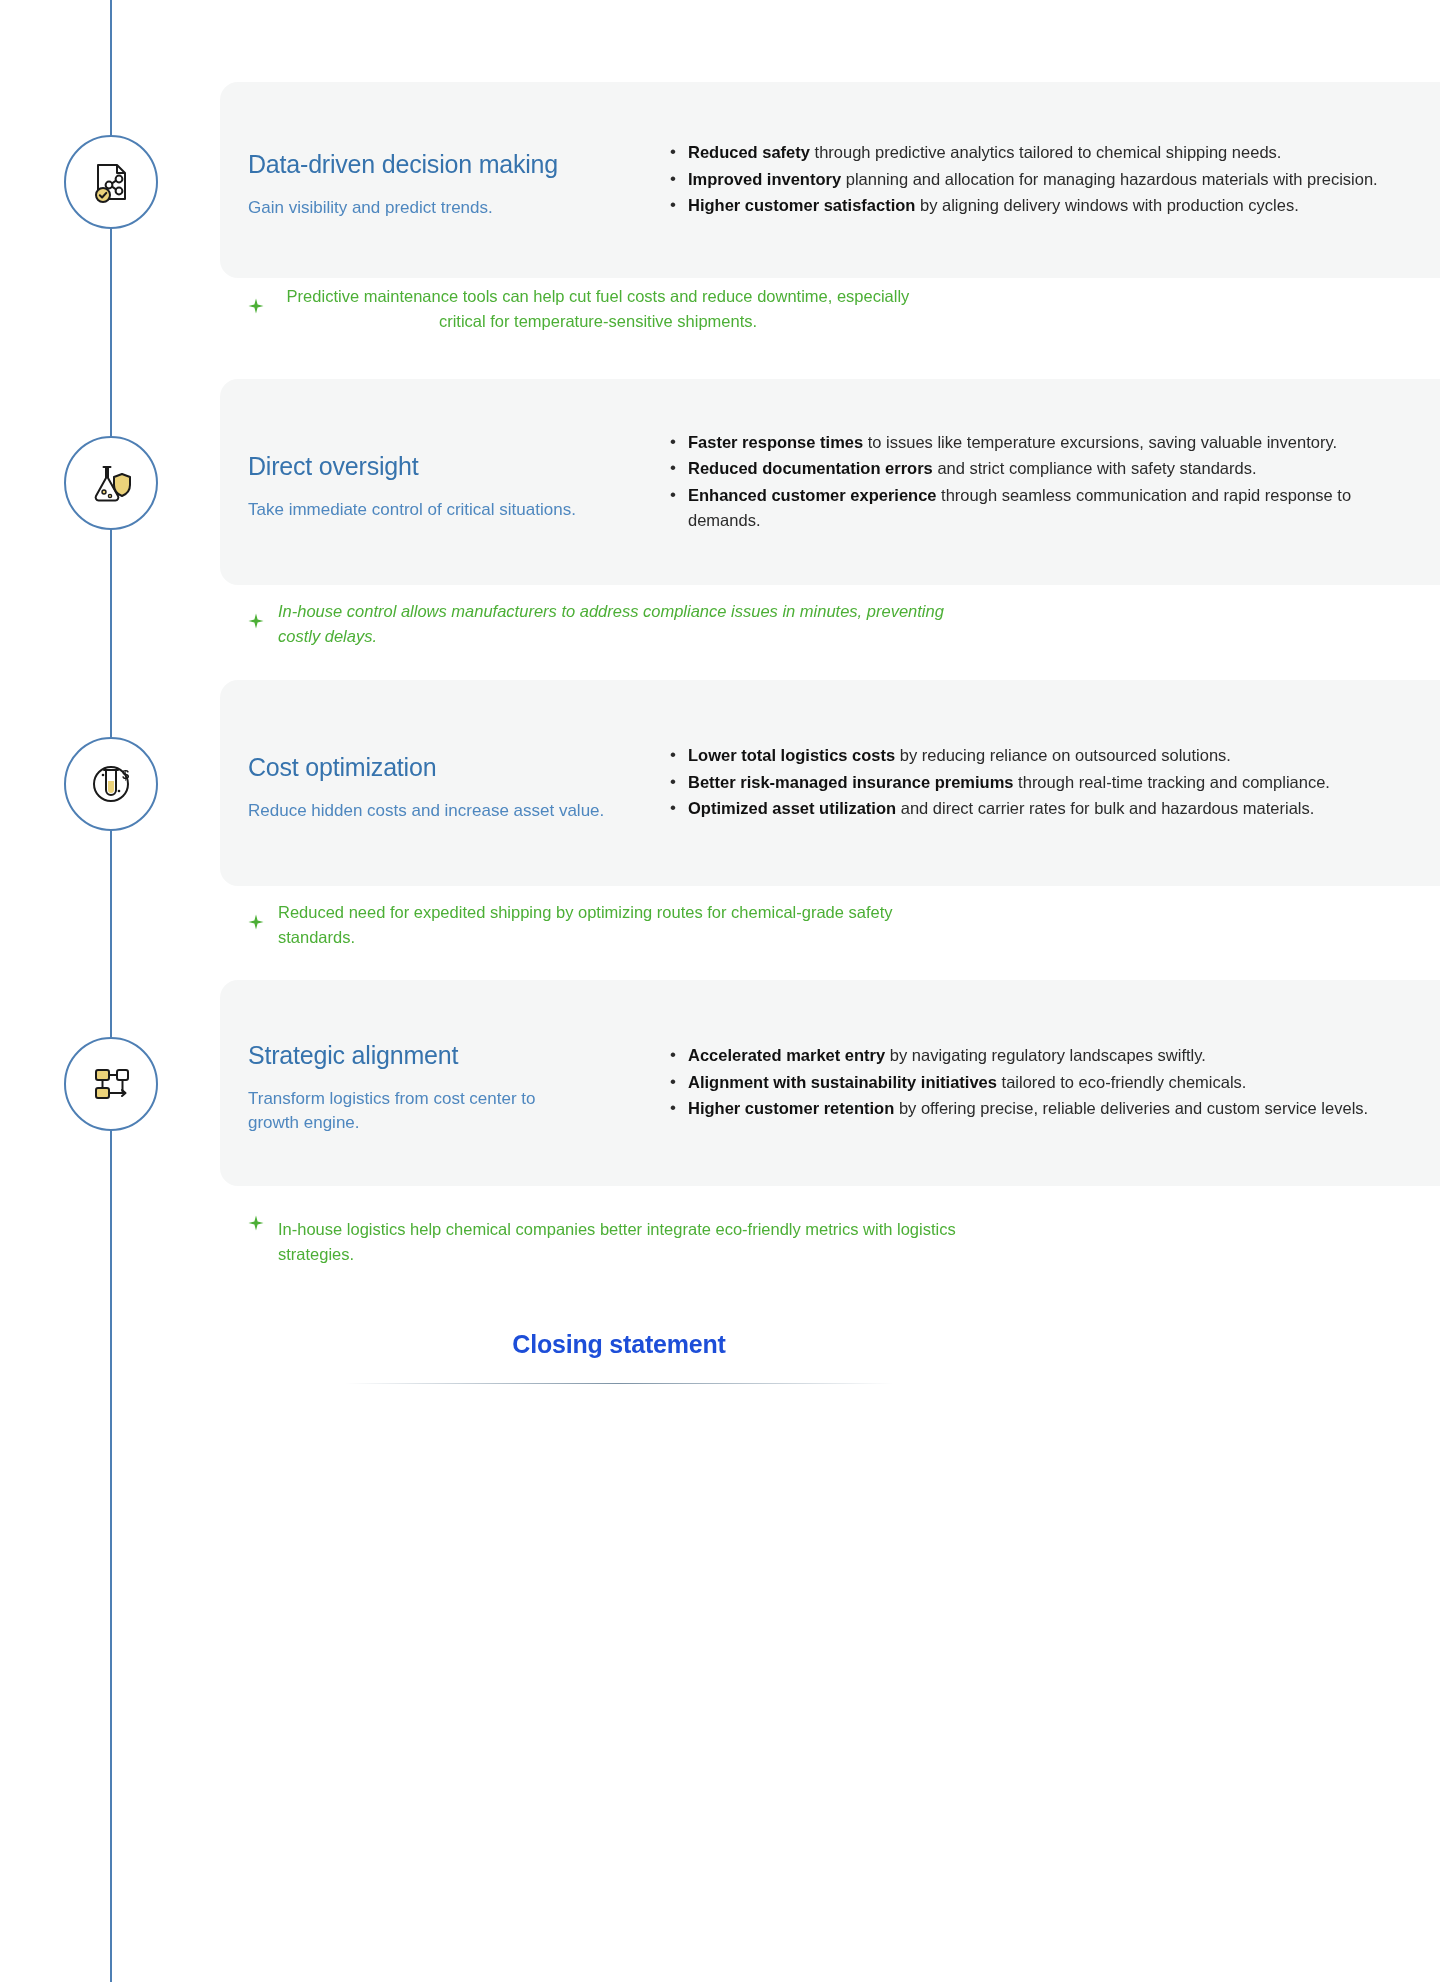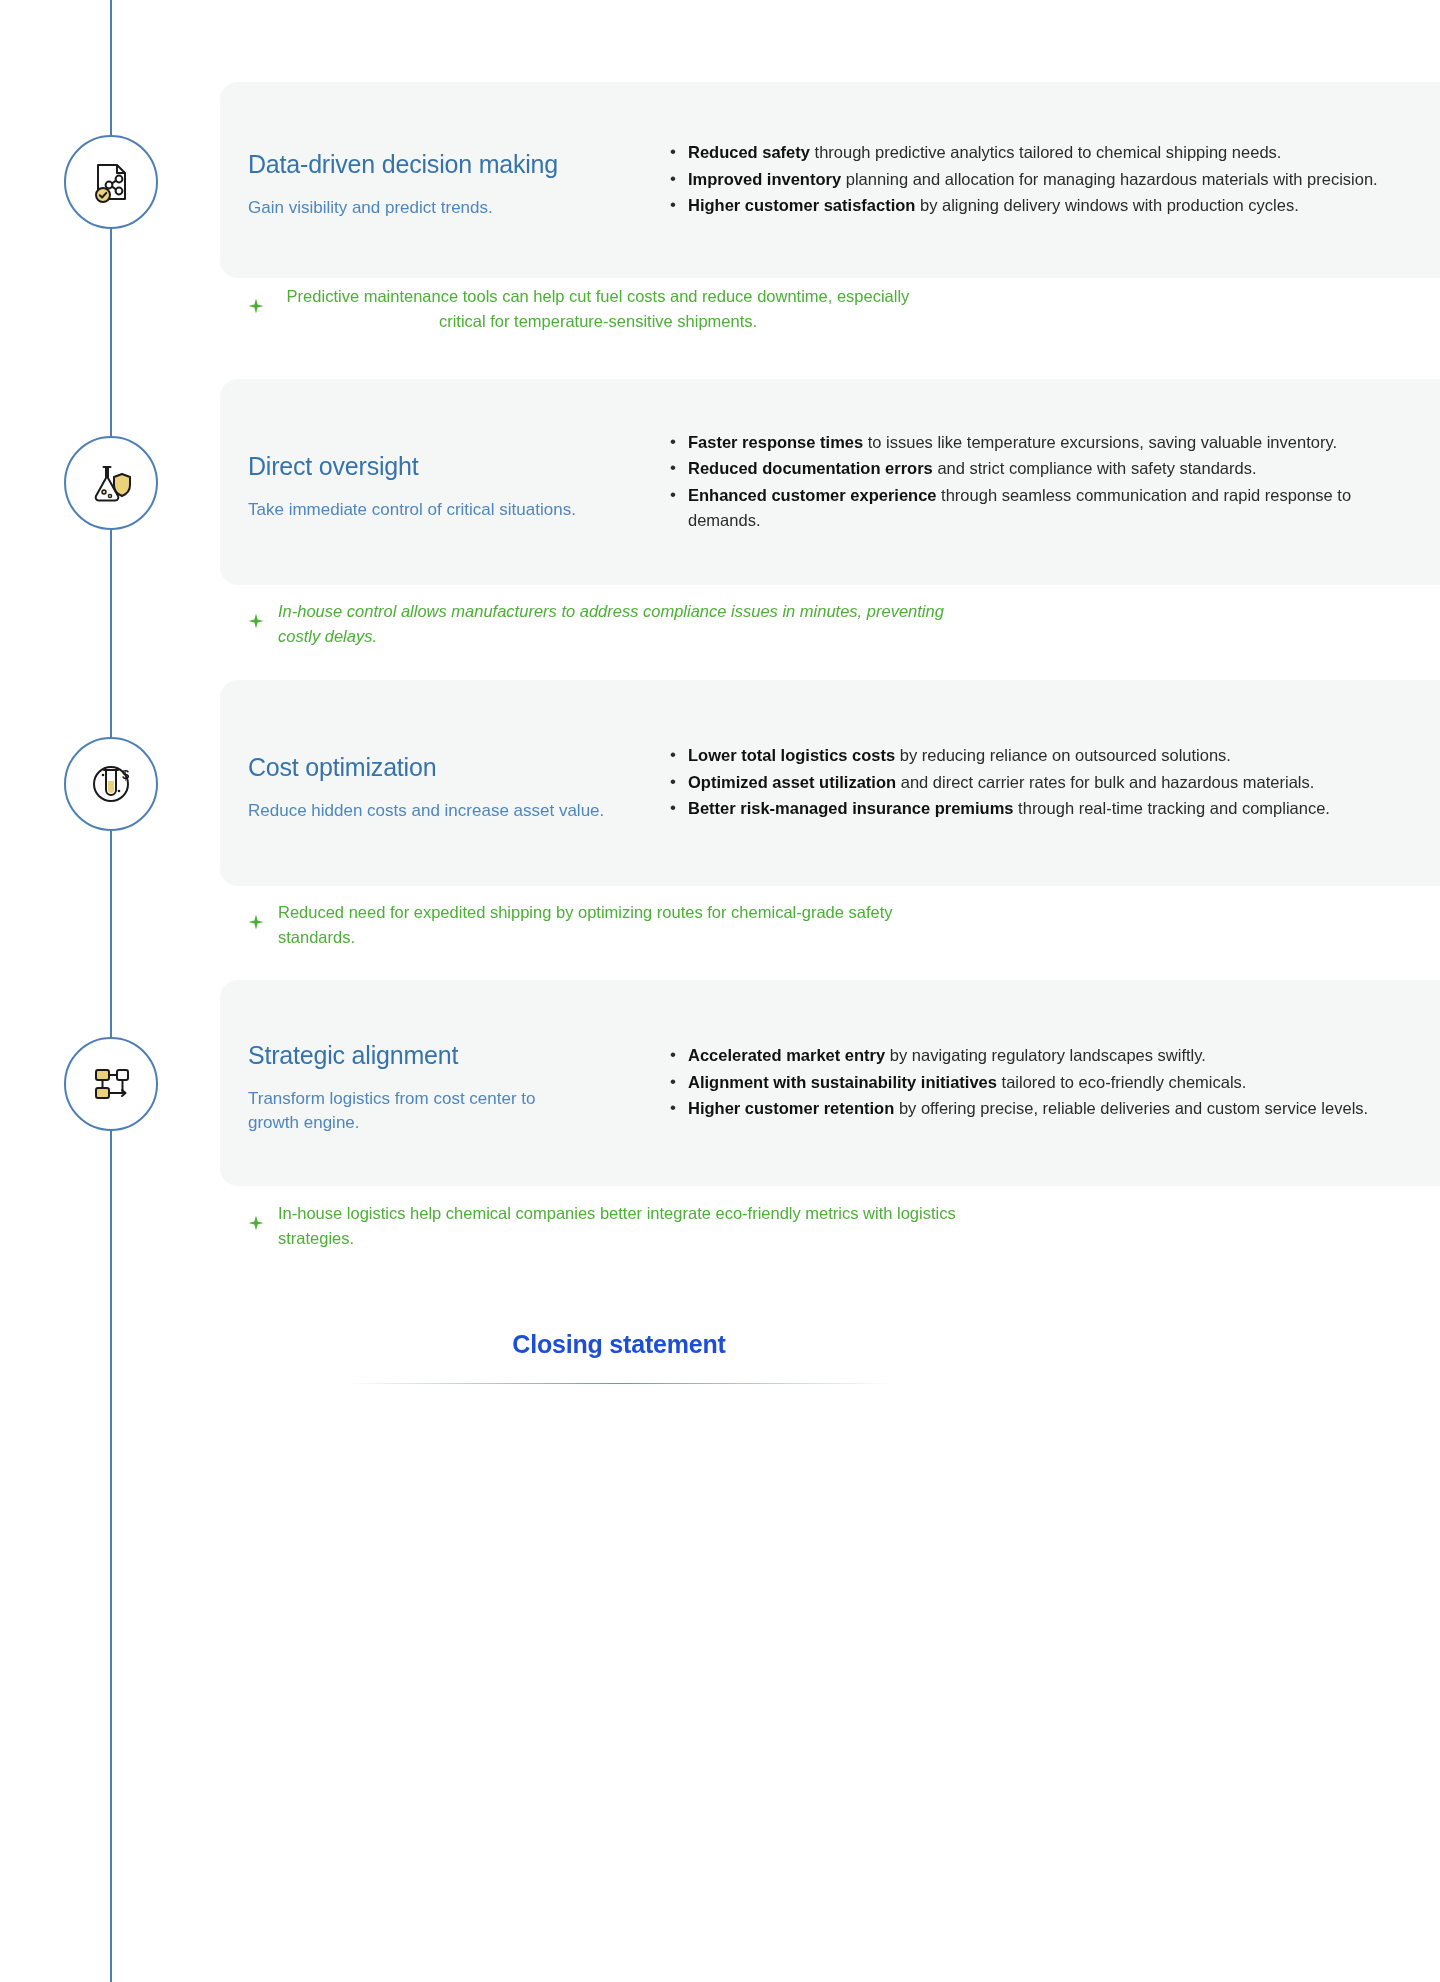--- a/index.html
+++ b/index.html
@@ -178,22 +178,22 @@
 </div>
 
 <div class="card" style="top:680px; height:206px;">
   <div class="card-left">
     <h2 class="card-title">Cost optimization</h2>
     <p class="card-sub">Reduce hidden costs and increase asset value.</p>
   </div>
   <div class="card-right">
     <ul class="bullets">
       <li><b>Lower total logistics costs</b><span> by reducing reliance on outsourced solutions.</span></li>
+      <li><b>Better risk-managed insurance premiums</b><span> through real-time tracking and compliance.</span></li>
       <li><b>Optimized asset utilization</b><span> and direct carrier rates for bulk and hazardous materials.</span></li>
-      <li><b>Better risk-managed insurance premiums</b><span> through real-time tracking and compliance.</span></li>
     </ul>
   </div>
 </div>
 
 <div class="tip" style="top:900px;">
   <span class="spark">
     <svg width="16" height="16" viewBox="0 0 16 16">
         <path d="M8 0.5 L9.6 6.4 L15.5 8 L9.6 9.6 L8 15.5 L6.4 9.6 L0.5 8 L6.4 6.4 Z" fill="#4CAF36"></path>
       </svg>
   </span>
@@ -228,19 +228,19 @@
     </ul>
   </div>
 </div>
 
 <div class="tip" style="top:1201px;">
   <span class="spark">
     <svg width="16" height="16" viewBox="0 0 16 16">
         <path d="M8 0.5 L9.6 6.4 L15.5 8 L9.6 9.6 L8 15.5 L6.4 9.6 L0.5 8 L6.4 6.4 Z" fill="#4CAF36"></path>
       </svg>
   </span>
-  <span class="tip-text" style="max-width:680px;">In-house logistics help chemical companies better integrate eco-friendly metrics with logistics strategies.</span>
+  <span class="tip-text" style="max-width:680px;margin-top:16px;">In-house logistics help chemical companies better integrate eco-friendly metrics with logistics strategies.</span>
 </div>
 
 <div class="closing" style="top:1330px;">
   <h2 class="closing-title">Closing statement</h2>
   <div class="closing-rule"></div>
 </div>
 
 </body></html>

